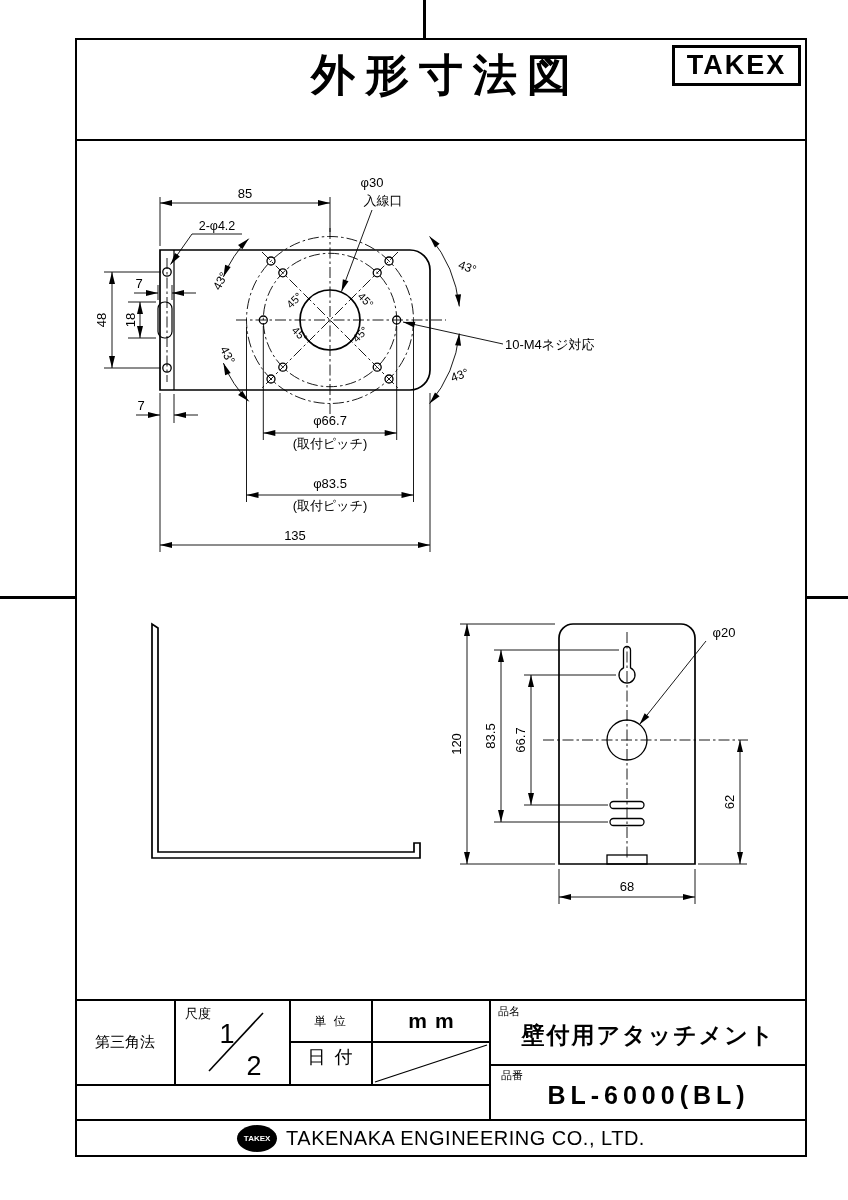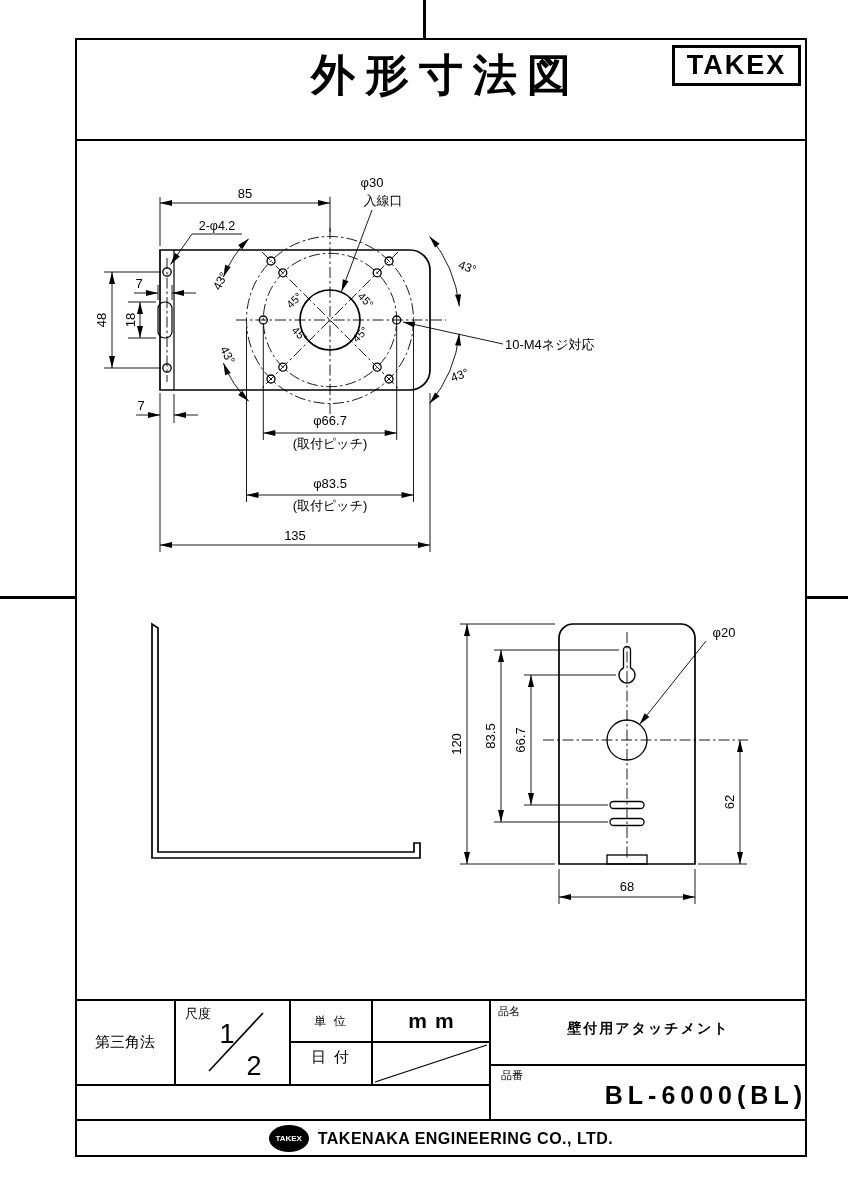--- a/index.html
+++ b/index.html
@@ -12,28 +12,28 @@
   .sheet-title{position:absolute;left:75px;top:46px;width:732px;text-align:center;
                font-size:44px;font-weight:600;letter-spacing:10px;text-indent:10px}
   .logo-box{position:absolute;left:672px;top:45px;width:129px;height:41px;border:3.5px solid #000;
             display:flex;align-items:center;justify-content:center;font-weight:bold;
             font-size:27px;letter-spacing:2px}
   .drawing{position:absolute;left:75px;top:140px}
   .cell{position:absolute;display:flex;align-items:center;justify-content:center}
   .cell-svg{position:absolute}
   .small-label{position:absolute;font-size:11px}
   .name-value{position:absolute;left:490px;top:1020px;width:317px;text-align:center;
-              font-size:14px;font-weight:bold;letter-spacing:2px}
-  .number-value{position:absolute;left:490px;top:1081px;width:317px;text-align:right;
+              font-size:23px;font-weight:bold;letter-spacing:2px}
+  .number-value{position:absolute;left:490px;top:1081px;width:317px;text-align:center;
                 font-size:25px;font-weight:bold;letter-spacing:5px}
   .footer{position:absolute;left:75px;top:1120px;width:732px;height:37px;
           display:flex;align-items:center;justify-content:center;gap:9px}
   .footer-logo{display:inline-flex;align-items:center;justify-content:center;width:40px;height:27px;
                background:#000;border-radius:50%;color:#fff;font-size:8px;font-weight:bold;flex:0 0 auto}
-  .company{font-size:16px;font-weight:bold;letter-spacing:0.5px}
+  .company{font-size:20px;font-weight:normal;letter-spacing:0.5px}
   svg text{font-family:"Liberation Sans","DejaVu Sans",sans-serif}
 </style>
 </head>
 <body>
 
 <div class="page">
 
   <div class="regmark" style="left:423px;top:0;width:3px;height:40px"></div>
   <div class="regmark" style="left:0;top:596px;width:77px;height:3px"></div>
   <div class="regmark" style="left:805px;top:596px;width:43px;height:3px"></div>
@@ -216,21 +216,21 @@
 
   <svg class="cell-svg" style="left:175px;top:1000px" width="114" height="84">
     <text x="10" y="18" font-size="13">尺度</text>
     <line x1="34" y1="71" x2="88" y2="13" stroke="#000" stroke-width="1.6"></line>
     <text x="52" y="43" font-size="27" text-anchor="middle">1</text>
     <text x="79" y="75" font-size="27" text-anchor="middle">2</text>
   </svg>
 
   <div class="cell" style="left:290px;top:1000px;width:82px;height:42px;font-size:12px;letter-spacing:2px">単 位</div>
   <div class="cell" style="left:372px;top:1000px;width:118px;height:42px;font-size:21px;font-weight:bold;letter-spacing:8px;text-indent:8px">mm</div>
-  <div class="cell" style="left:290px;top:1042px;width:82px;height:30px;font-size:15px;letter-spacing:2px">日 付</div>
+  <div class="cell" style="left:290px;top:1042px;width:82px;height:30px;font-size:18px;letter-spacing:2px">日 付</div>
   <svg class="cell-svg" style="left:372px;top:1042px" width="118" height="43">
     <line x1="3" y1="40" x2="115" y2="3" stroke="#000" stroke-width="1.3"></line>
   </svg>
 
   <div class="small-label" style="left:498px;top:1004px">品名</div>
   <div class="name-value">壁付用アタッチメント</div>
   <div class="small-label" style="left:501px;top:1068px">品番</div>
   <div class="number-value">BL-6000(BL)</div>
 
   <div class="footer">

